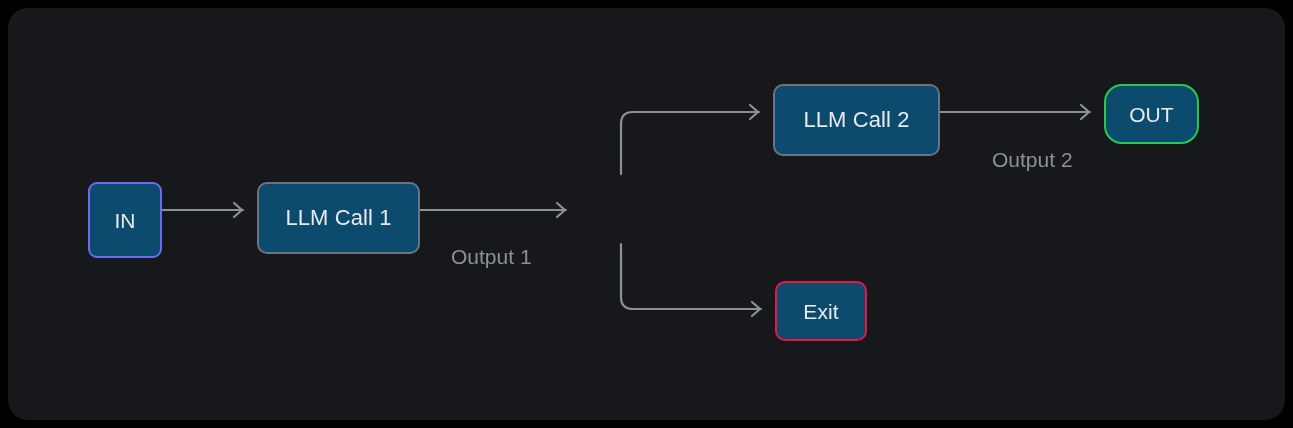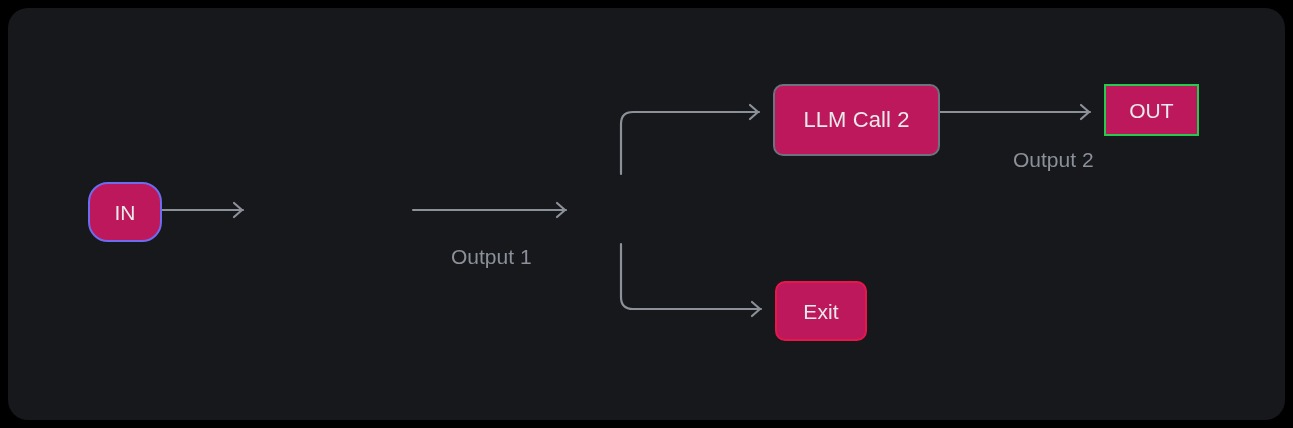--- a/index.html
+++ b/index.html
@@ -39,62 +39,62 @@
     top: 0;
     width: 1293px;
     height: 428px;
     pointer-events: none;
   }
 
   
   .node {
     position: absolute;
     box-sizing: border-box;
-    background: #be185d;
+    background: #0c4a6e;
     border-radius: 10px;
     border-width: 2px;
     border-style: solid;
     display: flex;
     align-items: center;
     justify-content: center;
     color: #e9eaec;
     letter-spacing: 0.1px;
     white-space: nowrap;
   }
 
   .node-label {
     color: #e9eaec;
     line-height: 1;
   }
 
   
-  #node-in          { left: 80px;   top: 174px; width: 74px;  height: 60px;  border-radius: 20px; }
+  #node-in          { left: 80px;   top: 174px; width: 74px;  height: 76px;  border-radius: 9px; }
   #node-llm-call-1  { left: 249px;  top: 174px; width: 163px; height: 72px;  border-radius: 10px; }
   #node-gate        { left: 572px;  top: 174px; width: 98px;  height: 70px;  border-radius: 10px; }
   #node-llm-call-2  { left: 765px;  top: 76px;  width: 167px; height: 72px;  border-radius: 10px; }
-  #node-out         { left: 1096px; top: 76px;  width: 95px;  height: 52px;  border-radius: 0; }
+  #node-out         { left: 1096px; top: 76px;  width: 95px;  height: 60px;  border-radius: 18px; }
   #node-exit        { left: 767px;  top: 273px; width: 92px;  height: 60px;  border-radius: 10px; }
 
   #node-in          .node-label { font-size: 21px; }
   #node-llm-call-1  .node-label { font-size: 22px; }
   #node-gate        .node-label { font-size: 21px; }
   #node-llm-call-2  .node-label { font-size: 22px; }
   #node-out         .node-label { font-size: 21px; }
   #node-exit        .node-label { font-size: 21px; }
 
   
   .edge-label {
     position: absolute;
     color: #8b9099;
     font-size: 21px;
     white-space: nowrap;
     line-height: 1;
   }
   #edge-label-output-1 { left: 443px; top: 238px; }
-  #edge-label-output-2 { left: 1005px; top: 141px; }
+  #edge-label-output-2 { left: 984px; top: 141px; }
 </style>
 </head>
 <body>
 
 <div id="diagram-root">
 
   <div class="canvas">
 
     <svg class="edge-layer" viewBox="0 0 1293 428" width="1293" height="428" style="left:-8px; top:-8px;" xmlns="http://www.w3.org/2000/svg">
 
@@ -125,20 +125,23 @@
           <polyline points="1081,105 1089,112 1081,119"></polyline>
         </g>
 
       </g>
     </svg>
 
     <div class="node" id="node-in" style="border-color:#6c6cf0;">
       <span class="node-label">IN</span>
     </div>
 
+    <div class="node" id="node-llm-call-1" style="border-color:#6b7280;">
+      <span class="node-label">LLM Call 1</span>
+    </div>
 
 
     <div class="node" id="node-llm-call-2" style="border-color:#6b7280;">
       <span class="node-label">LLM Call 2</span>
     </div>
 
     <div class="node" id="node-out" style="border-color:#27c94f;">
       <span class="node-label">OUT</span>
     </div>
 

